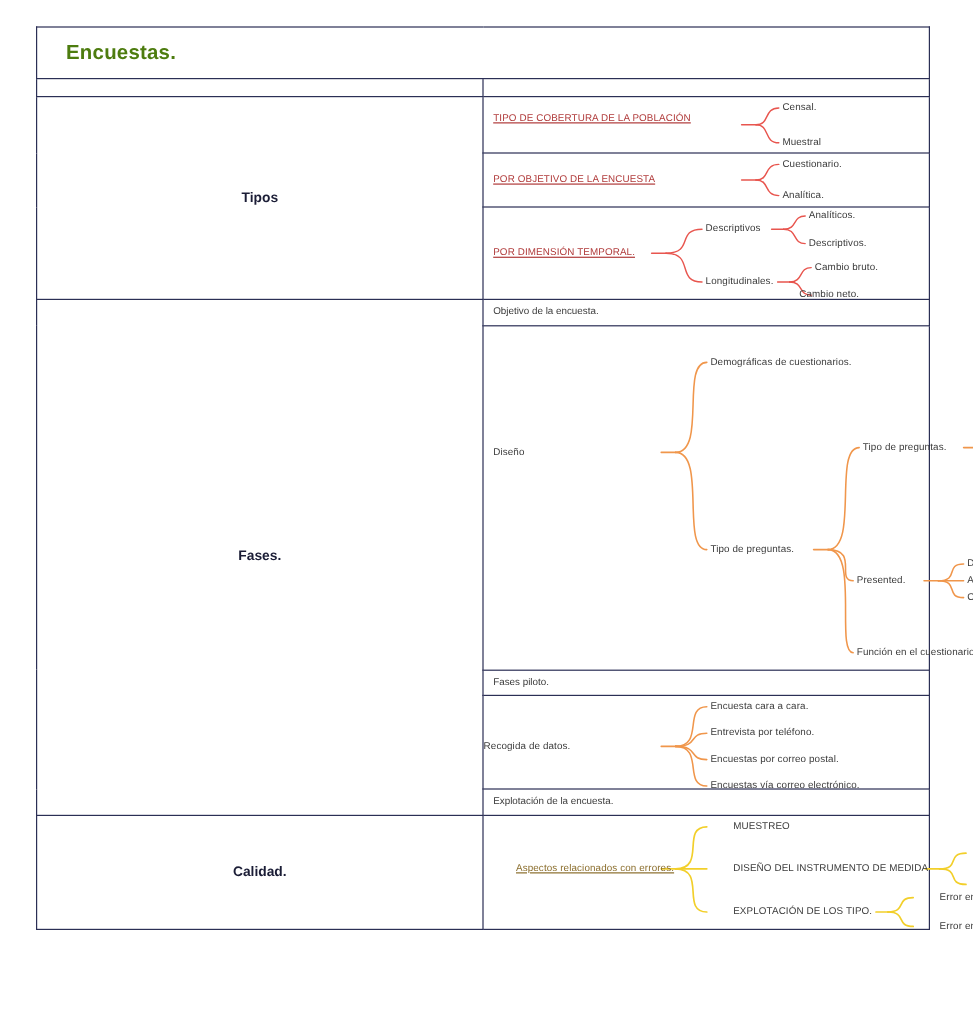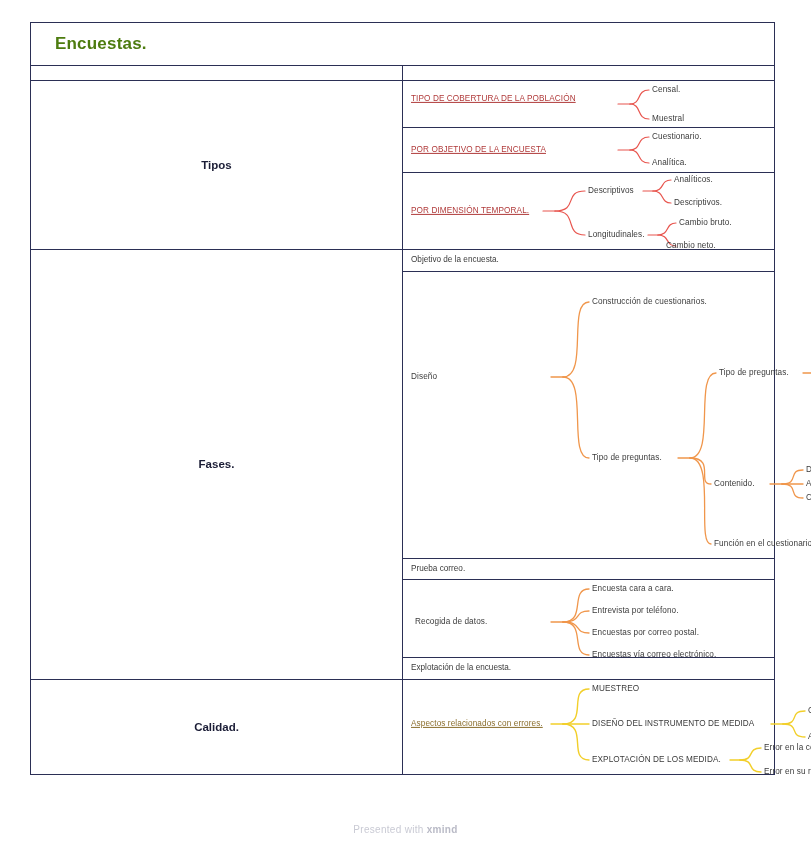--- a/index.html
+++ b/index.html
@@ -53,21 +53,21 @@
 
   
   .plain{
     font-size:8.2px;color:#3b3b3b;padding:5px 0 5px 8px;line-height:1.3;
   }
 
   
   .sec-tipos .lbl{color:#c0392b;}
   .sec-tipos .lbl.leaf{color:#3b3b3b;}
   .sec-fases .lbl{color:#3b3b3b;}
-  .sec-calidad .lbl{color:#3b3b3b;}
+  .sec-calidad .lbl{color:#3b3b3b;margin-left:19px;}
   .sec-calidad .lbl.root{color:#8a6d2b;}
 
   
   .footer{
     position:absolute;left:0;top:824px;width:811px;text-align:center;
     font-size:10px;color:#c9cad4;letter-spacing:.3px;
   }
   .footer b{font-weight:bold;color:#b9bac6;}
 </style>
 </head>
@@ -198,59 +198,59 @@
 
               <path d="M425 272 H437"></path>
               <path d="M437 272 C455 272 442 256 458 256"></path>
               <path d="M437 272 H458"></path>
               <path d="M437 272 C455 272 442 288 458 288"></path>
             </g>
           </svg>
 
           <span class="lbl" style="left:8px;top:105px">Diseño</span>
 
-          <span class="lbl" style="left:189px;top:30px">Construcción de cuestionarios.</span>
+          <span class="lbl" style="left:189px;top:30px">Demográficas de cuestionarios.</span>
 
           <span class="lbl" style="left:189px;top:186px">Tipo de preguntas.</span>
 
           <span class="lbl" style="left:316px;top:101px">Tipo de preguntas.</span>
 
-          <span class="lbl" style="left:311px;top:212px">Contenido.</span>
+          <span class="lbl" style="left:311px;top:212px">Presented.</span>
 
           <span class="lbl" style="left:403px;top:198px">Demográficas.</span>
 
           <span class="lbl" style="left:403px;top:212px">Actitudes/Opiniones.</span>
 
           <span class="lbl" style="left:403px;top:226px">Comportamientos.</span>
 
           <span class="lbl" style="left:311px;top:272px">Función en el cuestionario.</span>
 
         </div>
       </td>
     </tr>
 
     <tr>
       <td>
-        <div class="plain">Prueba correo.</div>
+        <div class="plain">Fases piloto.</div>
       </td>
     </tr>
 
     <tr>
       <td>
         <div class="branch sec-fases" style="height:77px">
           <svg width="520" height="77" viewBox="0 0 520 77">
             <g fill="none" stroke="#f0964b" stroke-width="1.3" stroke-linecap="round">
               <path d="M148 42 H160"></path>
               <path d="M160 42 C184 42 166 9 186 9"></path>
               <path d="M160 42 C180 42 170 31 186 31"></path>
               <path d="M160 42 C180 42 170 53 186 53"></path>
               <path d="M160 42 C184 42 166 75 186 75"></path>
             </g>
           </svg>
-          <span class="lbl" style="left:12px;top:42px">Recogida de datos.</span>
+          <span class="lbl" style="left:0;top:42px">Recogida de datos.</span>
           <span class="lbl" style="left:189px;top:9px">Encuesta cara a cara.</span>
           <span class="lbl" style="left:189px;top:31px">Entrevista por teléfono.</span>
           <span class="lbl" style="left:189px;top:53px">Encuestas por correo postal.</span>
           <span class="lbl" style="left:189px;top:75px">Encuestas vía correo electrónico.</span>
         </div>
       </td>
     </tr>
 
     <tr>
       <td>
@@ -276,27 +276,24 @@
               <path d="M327 80 H337"></path>
               <path d="M337 80 C353 80 343 68 358 68"></path>
               <path d="M337 80 C353 80 343 92 358 92"></path>
             </g>
           </svg>
           <span class="lbl root" style="left:8px;top:44px">Aspectos relacionados con errores.</span>
           <span class="lbl" style="left:189px;top:9px">MUESTREO</span>
           <span class="lbl" style="left:189px;top:44px">DISEÑO DEL INSTRUMENTO DE MEDIDA</span>
           <span class="lbl" style="left:405px;top:31px">Cuestionario.</span>
           <span class="lbl" style="left:405px;top:57px">Aplicación.</span>
-          <span class="lbl" style="left:189px;top:80px">EXPLOTACIÓN DE LOS MEDIDA.</span>
+          <span class="lbl" style="left:189px;top:80px">EXPLOTACIÓN DE LOS TIPO.</span>
           <span class="lbl" style="left:361px;top:68px">Error en la codificación.</span>
           <span class="lbl" style="left:361px;top:92px">Error en su registro.</span>
         </div>
       </td>
     </tr>
 
   </tbody>
     </table>
 
-  <div class="footer">
-    <span>Presented with </span><b>xmind</b>
-  </div>
 
 </div>
 
 </body></html>

